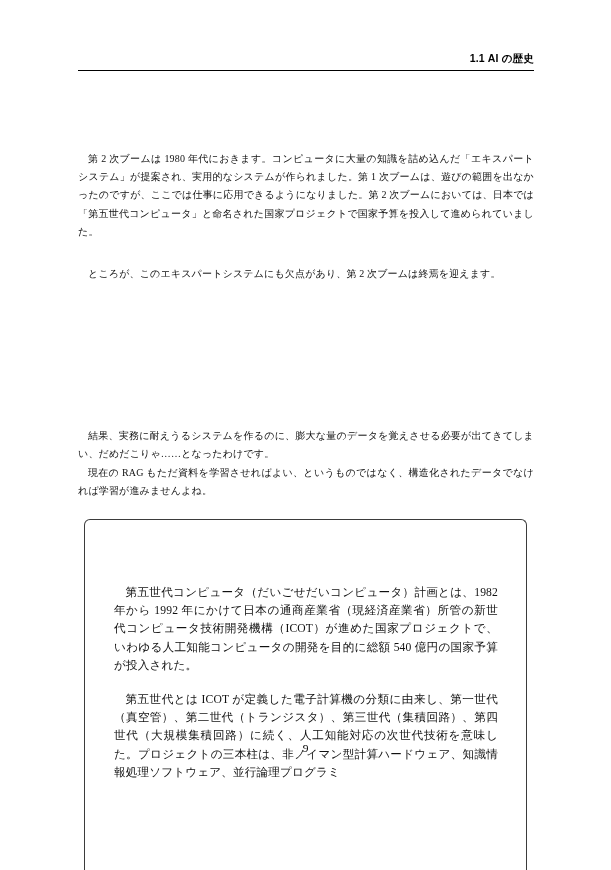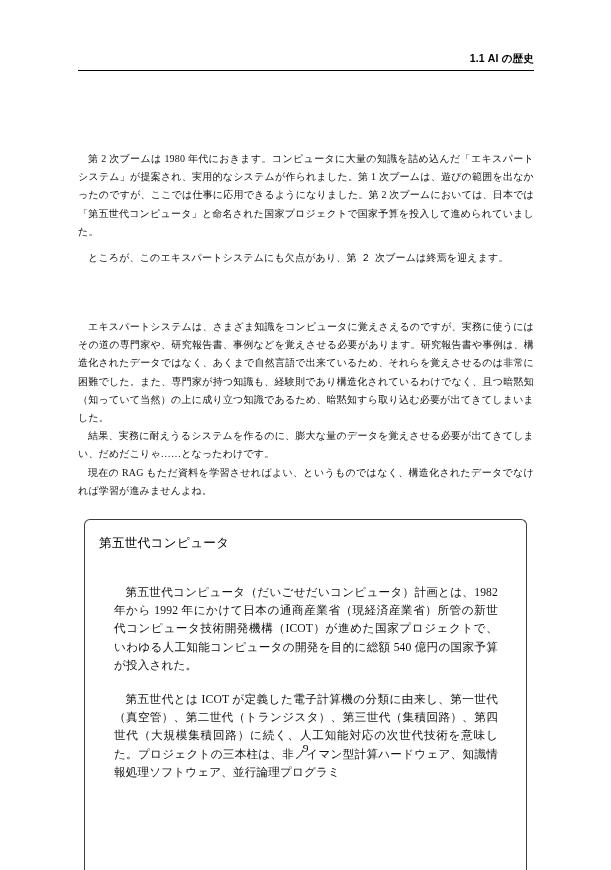--- a/index.html
+++ b/index.html
@@ -75,21 +75,21 @@
     text-justify: inter-character;
     color: #111;
     letter-spacing: 0.15px;
   }
   .body-block p {
     margin: 0;
     text-indent: 1em;
   }
 
   .para-1 { top: 150px; }
-  .para-2 { top: 250px; font-family: Liberation Mono, monospace; }
+  .para-2 { top: 265px; }
   .para-3 { top: 318px; }
   .para-4 { top: 427px; }
   .para-5 { top: 464px; }
 
   
   .frame-box {
     position: absolute;
     left: 84px;
     top: 519px;
     width: 443px;
@@ -151,34 +151,30 @@
 
 
   <div class="body-block para-1">
     <p>第 2 次ブームは 1980 年代におきます。コンピュータに大量の知識を詰め込んだ「エキスパートシステム」が提案され、実用的なシステムが作られました。第 1 次ブームは、遊びの範囲を出なかったのですが、ここでは仕事に応用できるようになりました。第 2 次ブームにおいては、日本では「第五世代コンピュータ」と命名された国家プロジェクトで国家予算を投入して進められていました。</p>
   </div>
 
   <div class="body-block para-2">
     <p>ところが、このエキスパートシステムにも欠点があり、第 2 次ブームは終焉を迎えます。</p>
   </div>
 
-  <div class="body-block para-3">
-    <p>エキスパートシステムは、さまざま知識をコンピュータに覚えさえるのですが、実務に使うにはその道の専門家や、研究報告書、事例などを覚えさせる必要があります。研究報告書や事例は、構造化されたデータではなく、あくまで自然言語で出来ているため、それらを覚えさせるのは非常に困難でした。また、専門家が持つ知識も、経験則であり構造化されているわけでなく、且つ暗黙知（知っていて当然）の上に成り立つ知識であるため、暗黙知すら取り込む必要が出てきてしまいました。</p>
-  </div>
 
   <div class="body-block para-5">
     <p>現在の RAG もただ資料を学習させればよい、というものではなく、構造化されたデータでなければ学習が進みませんよね。</p>
   </div>
 
   <div class="body-block para-4">
     <p>結果、実務に耐えうるシステムを作るのに、膨大な量のデータを覚えさせる必要が出てきてしまい、だめだこりゃ……となったわけです。</p>
   </div>
 
   <div class="frame-box">
-    <div class="frame-title">第五世代コンピュータ</div>
     <div class="frame-body">
       <p>第五世代コンピュータ（だいごせだいコンピュータ）計画とは、1982 年から 1992 年にかけて日本の通商産業省（現経済産業省）所管の新世代コンピュータ技術開発機構（ICOT）が進めた国家プロジェクトで、いわゆる人工知能コンピュータの開発を目的に総額 540 億円の国家予算が投入された。</p>
       <p>第五世代とは ICOT が定義した電子計算機の分類に由来し、第一世代（真空管）、第二世代（トランジスタ）、第三世代（集積回路）、第四世代（大規模集積回路）に続く、人工知能対応の次世代技術を意味した。プロジェクトの三本柱は、非ノイマン型計算ハードウェア、知識情報処理ソフトウェア、並行論理プログラミ</p>
     </div>
   </div>
 
   <div class="folio">9</div>
 
 </div>
 

